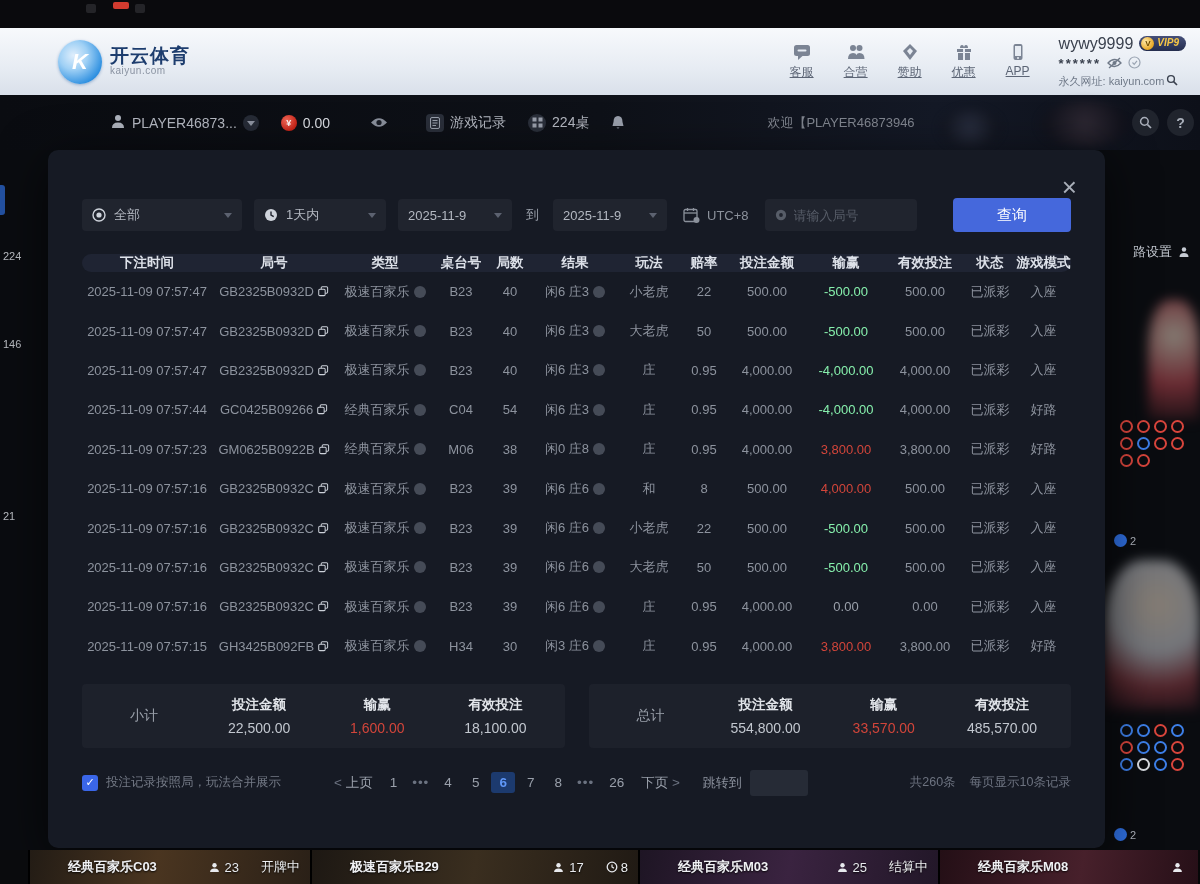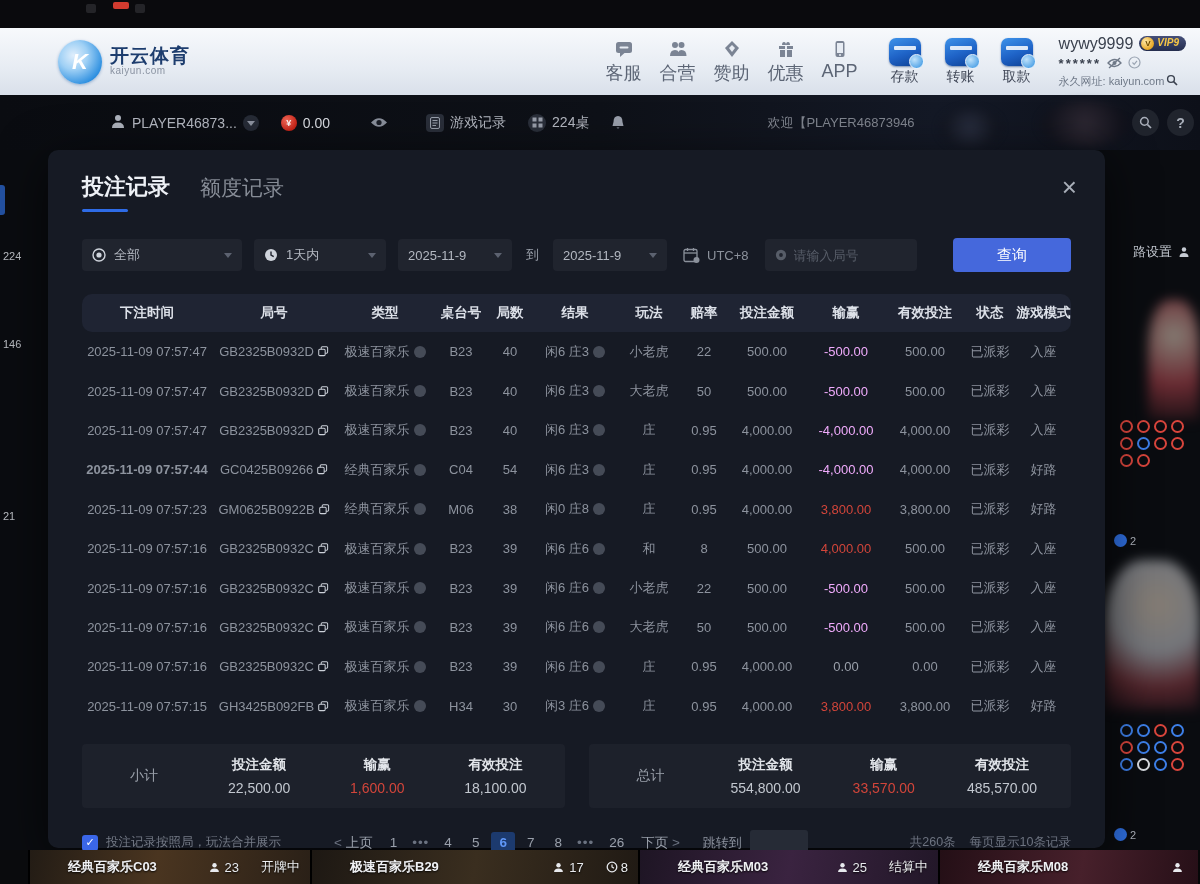--- a/index.html
+++ b/index.html
@@ -28,21 +28,21 @@
   .logo-title { font-size:19px; font-weight:bold; color:#1d3d6e; letter-spacing:1px; }
   .logo-domain { font-size:10px; color:#8a93a2; letter-spacing:.5px; }
   .main-nav { display:flex; align-items:center; gap:14px; margin-left:26px; }
   .nav-item { font-size:17px; color:#49536a; cursor:pointer; padding:6px 3px; position:relative; white-space:nowrap; }
   .nav-item.active { color:#2b7de9; font-weight:bold; }
   .nav-item.active::after { content:""; position:absolute; left:4px; right:4px; bottom:-4px; height:3px; border-radius:2px; background:#2b7de9; }
   .hdr-right { margin-left:auto; display:flex; align-items:center; }
   .quick-actions { display:flex; gap:16px; }
   .qa { display:flex; flex-direction:column; align-items:center; gap:2px; cursor:pointer; width:38px; }
   .qa svg { display:block; }
-  .qa-label { font-size:18px; color:#5c6575; white-space:nowrap; }
+  .qa-label { font-size:12px; color:#5c6575; white-space:nowrap;text-decoration:underline; }
   .wallet-actions { display:flex; gap:16px; margin-left:26px; }
   .wa { display:flex; flex-direction:column; align-items:center; gap:2px; cursor:pointer; width:40px; }
   .wa-icon { width:32px; height:28px; border-radius:7px;
     background:linear-gradient(160deg,#3e93ea 0%,#1e62c6 55%,#0c3f92 100%);
     position:relative; box-shadow:0 1px 2px rgba(10,50,110,.5); }
   .wa-icon::before { content:""; position:absolute; left:5px; top:8px; right:5px; height:4px; background:rgba(255,255,255,.85); border-radius:1px; }
   .wa-icon::after { content:""; position:absolute; right:-3px; bottom:-3px; width:13px; height:13px; border-radius:50%;
     background:radial-gradient(circle at 35% 35%, #bfe2fb, #5aa8e8 70%); border:1px solid #eaf4fd; }
   .wa-label { font-size:14px; color:#3f4656; white-space:nowrap; }
   .user-block { margin-left:22px; display:flex; flex-direction:column; gap:1px; line-height:1.2; }
@@ -106,26 +106,26 @@
   .to-label { font-size:13px; color:#9aa0aa; padding:0 2px; }
   .utc { display:flex; align-items:center; gap:7px; font-size:13px; color:#8b919b; padding:0 4px; }
   .round-input { height:32px; width:152px; background:#20242e; border-radius:4px; display:flex; align-items:center; padding:0 10px; gap:7px; }
   .round-input input { background:transparent; border:none; outline:none; color:#c4c9d1; font-size:13px; width:100%;
     font-family:"Liberation Sans","DejaVu Sans",sans-serif; }
   .round-input input::placeholder { color:#575d68; }
   .query-btn { margin-left:auto; width:118px; height:34px; background:#4568dc; border:none; border-radius:4px;
     color:#fff; font-size:15px; cursor:pointer; font-family:"Liberation Sans","DejaVu Sans",sans-serif; }
 
   .bet-table { margin-top:22px; }
-  .thead { display:flex; height:38px; background:#1f2433; border-radius:10px; align-items:center; }
+  .thead { display:flex; height:18px; background:#1f2433; border-radius:10px; align-items:flex-start; }
   .th { font-size:13.5px; font-weight:bold; color:#dde1e9; text-align:center; white-space:nowrap; overflow:hidden; }
   .tr { display:flex; height:39.4px; align-items:center; }
   .td { font-size:13px; color:#8d939e; text-align:center; white-space:nowrap; overflow:hidden;
     display:flex; align-items:center; justify-content:center; gap:4px; }
-  .wl-green { color:#f0abfc; } .wl-red { color:#d2453a; } .wl-neutral { color:#9aa0aa; }
+  .wl-green { color:#86efac; } .wl-red { color:#d2453a; } .wl-neutral { color:#9aa0aa; }
   .info-dot { width:12px; height:12px; border-radius:50%; background:#565c68; opacity:.75; flex:0 0 auto; }
   .copy-ic { flex:0 0 auto; cursor:pointer; }
 
   .summaries { display:flex; gap:24px; margin-top:18px; }
   .sum-panel { flex:1; height:64px; background:#1d212b; border-radius:4px; display:flex; align-items:center; padding:0 10px 0 48px; }
   .sum-label { font-size:14px; color:#9aa0aa; width:70px; }
   .sum-col { flex:1; text-align:center; }
   .sum-head { font-size:13.5px; font-weight:bold; color:#e2e5ea; }
   .sum-val { font-size:14px; color:#c2c7cf; margin-top:6px; }
   .sum-val.red { color:#d2453a; }
@@ -223,34 +223,20 @@
             <svg width="20" height="20" viewBox="0 0 20 20">
               <rect x="5.5" y="2" width="9" height="16" rx="2" fill="#7b8494"></rect>
               <rect x="7" y="4" width="6" height="10" fill="#e7ecf3"></rect>
               <circle cx="10" cy="16" r="1" fill="#e7ecf3"></circle>
             </svg>
           </span>
         <span class="qa-label">APP</span>
       </div>
     </div>
 
-    <div class="wallet-actions">
-      <div class="wa">
-        <span class="wa-icon"></span>
-        <span class="wa-label">存款</span>
-      </div>
-      <div class="wa">
-        <span class="wa-icon"></span>
-        <span class="wa-label">转账</span>
-      </div>
-      <div class="wa">
-        <span class="wa-icon"></span>
-        <span class="wa-label">取款</span>
-      </div>
-    </div>
 
     <div class="user-block">
       <div class="user-top">
         <span class="user-name">wywy9999</span>
         <span class="vip-badge">
           <span class="vip-medal">V</span>
           <span class="vip-text">VIP9</span>
         </span>
       </div>
       <div class="user-mid">
@@ -402,30 +388,20 @@
         <span>8</span>
       </span>
     <span class="mini-badge">
         <span class="mini-dot blue"></span>
         <span>2</span>
       </span>
   </div>
 </div>
 
 <div class="modal">
-  <div class="modal-tabs">
-    <div class="mtab active">
-      <div class="mtab-label">投注记录</div>
-      <div class="underline"></div>
-    </div>
-    <div class="mtab">
-      <div class="mtab-label">额度记录</div>
-      <div class="underline"></div>
-    </div>
-  </div>
   <div class="modal-close">×</div>
 
   <div class="filters">
     <div class="ctrl" style="width:160px;">
       <svg width="14" height="14" viewBox="0 0 14 14">
           <circle cx="7" cy="7" r="6" fill="none" stroke="#cfd4dc" stroke-width="1.4"></circle>
           <circle cx="7" cy="7" r="2.6" fill="#cfd4dc"></circle>
         </svg>
       <span>全部</span>
       <span class="caret"></span>
@@ -619,21 +595,21 @@
             <span>4,000.00</span>
           </div>
           <div class="td" style="width: 52px;">
             <span>已派彩</span>
           </div>
           <div class="td" style="width: 55px;">
             <span>入座</span>
           </div>
         </div>
         <div class="tr">
-          <div class="td" style="width: 130px; font-weight: bold;">
+          <div class="td" style="width: 130px;">
             <span>2025-11-09 07:57:44</span>
           </div>
           <div class="td" style="width: 124px;">
             <span>GC0425B09266</span>
             <svg class="copy-ic" width="11" height="11" viewBox="0 0 12 12">
               <rect x="3.5" y="0.8" width="7" height="7" rx="1.2" fill="none" stroke="#cdd2da" stroke-width="1.1"></rect>
               <rect x="0.8" y="3.5" width="7" height="7" rx="1.2" fill="#161a24" stroke="#cdd2da" stroke-width="1.1"></rect>
             </svg>
           </div>
           <div class="td" style="width: 98px;">

